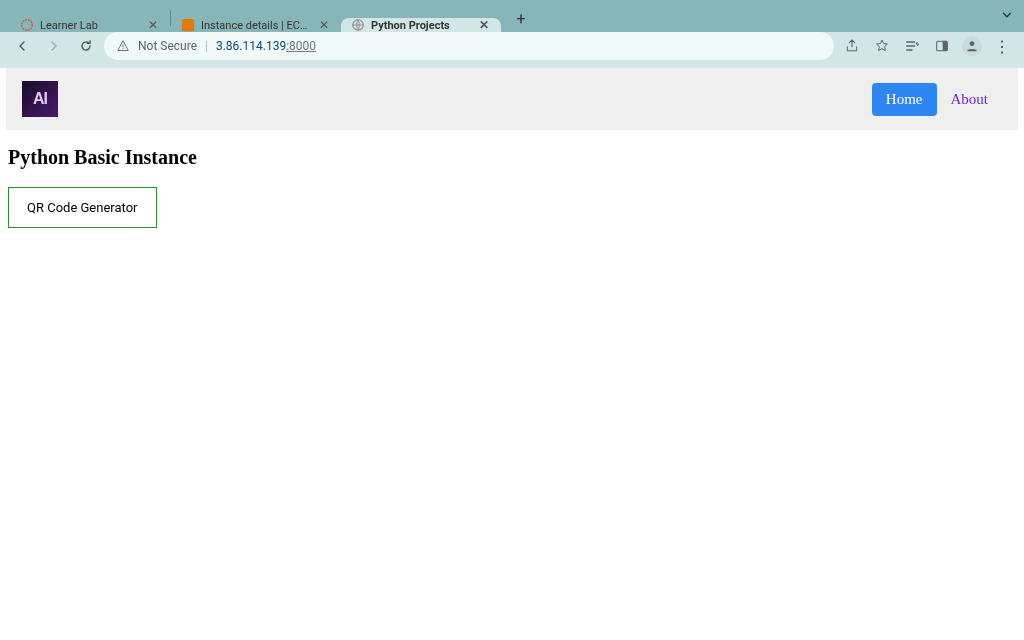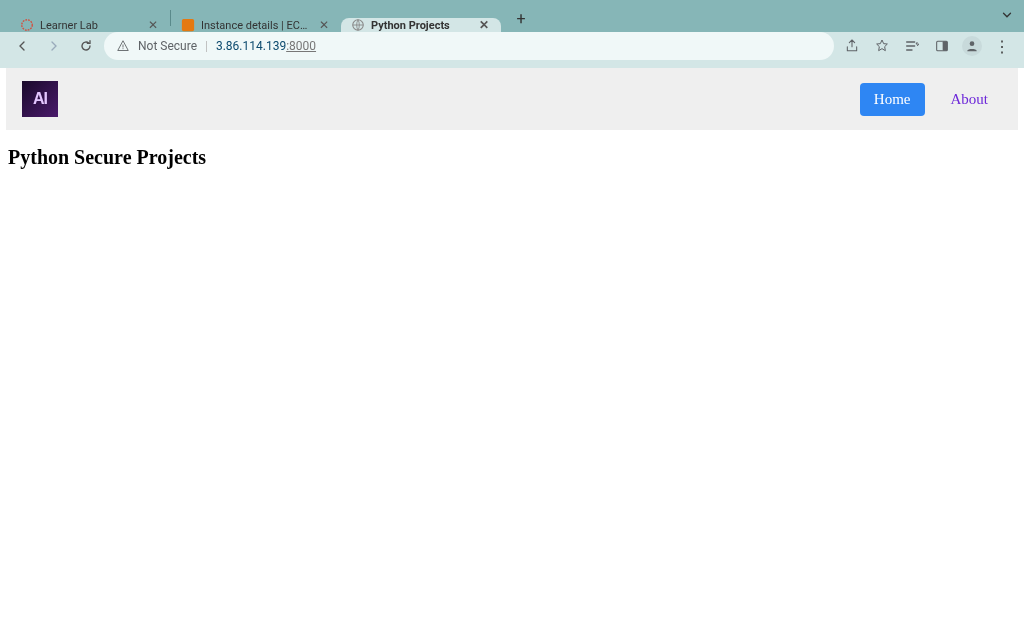--- a/index.html
+++ b/index.html
@@ -203,21 +203,21 @@
       justify-content: center;
       color: #e4c6ff;
       font-weight: bold;
       font-size: 16px;
       font-family: Arial, sans-serif;
       letter-spacing: -1px;
     }
     .nav-right {
       display: flex;
       align-items: center;
-      gap: 12px;
+      gap: 0;
     }
     .nav-btn {
       padding: 8px 14px;
       font-size: 15px;
       font-family: Georgia, 'Times New Roman', serif;
       border-radius: 4px;
       cursor: pointer;
     }
     .nav-btn.primary {
       background: #2e86f3;
@@ -376,15 +376,16 @@
     <div class="logo-box">
       <span>AI</span>
     </div>
     <div class="nav-right">
       <div class="nav-btn primary">Home</div>
       <div class="nav-btn link">About</div>
     </div>
   </div>
 
   <div class="page-body">
-    <h2 class="page-title">Python Secure Projects</h2>
+    <h2 class="page-title">Python Basic Instance</h2>
+    <div class="project-card">QR Code Generator</div>
   </div>
 </div>
 
 </body></html>

